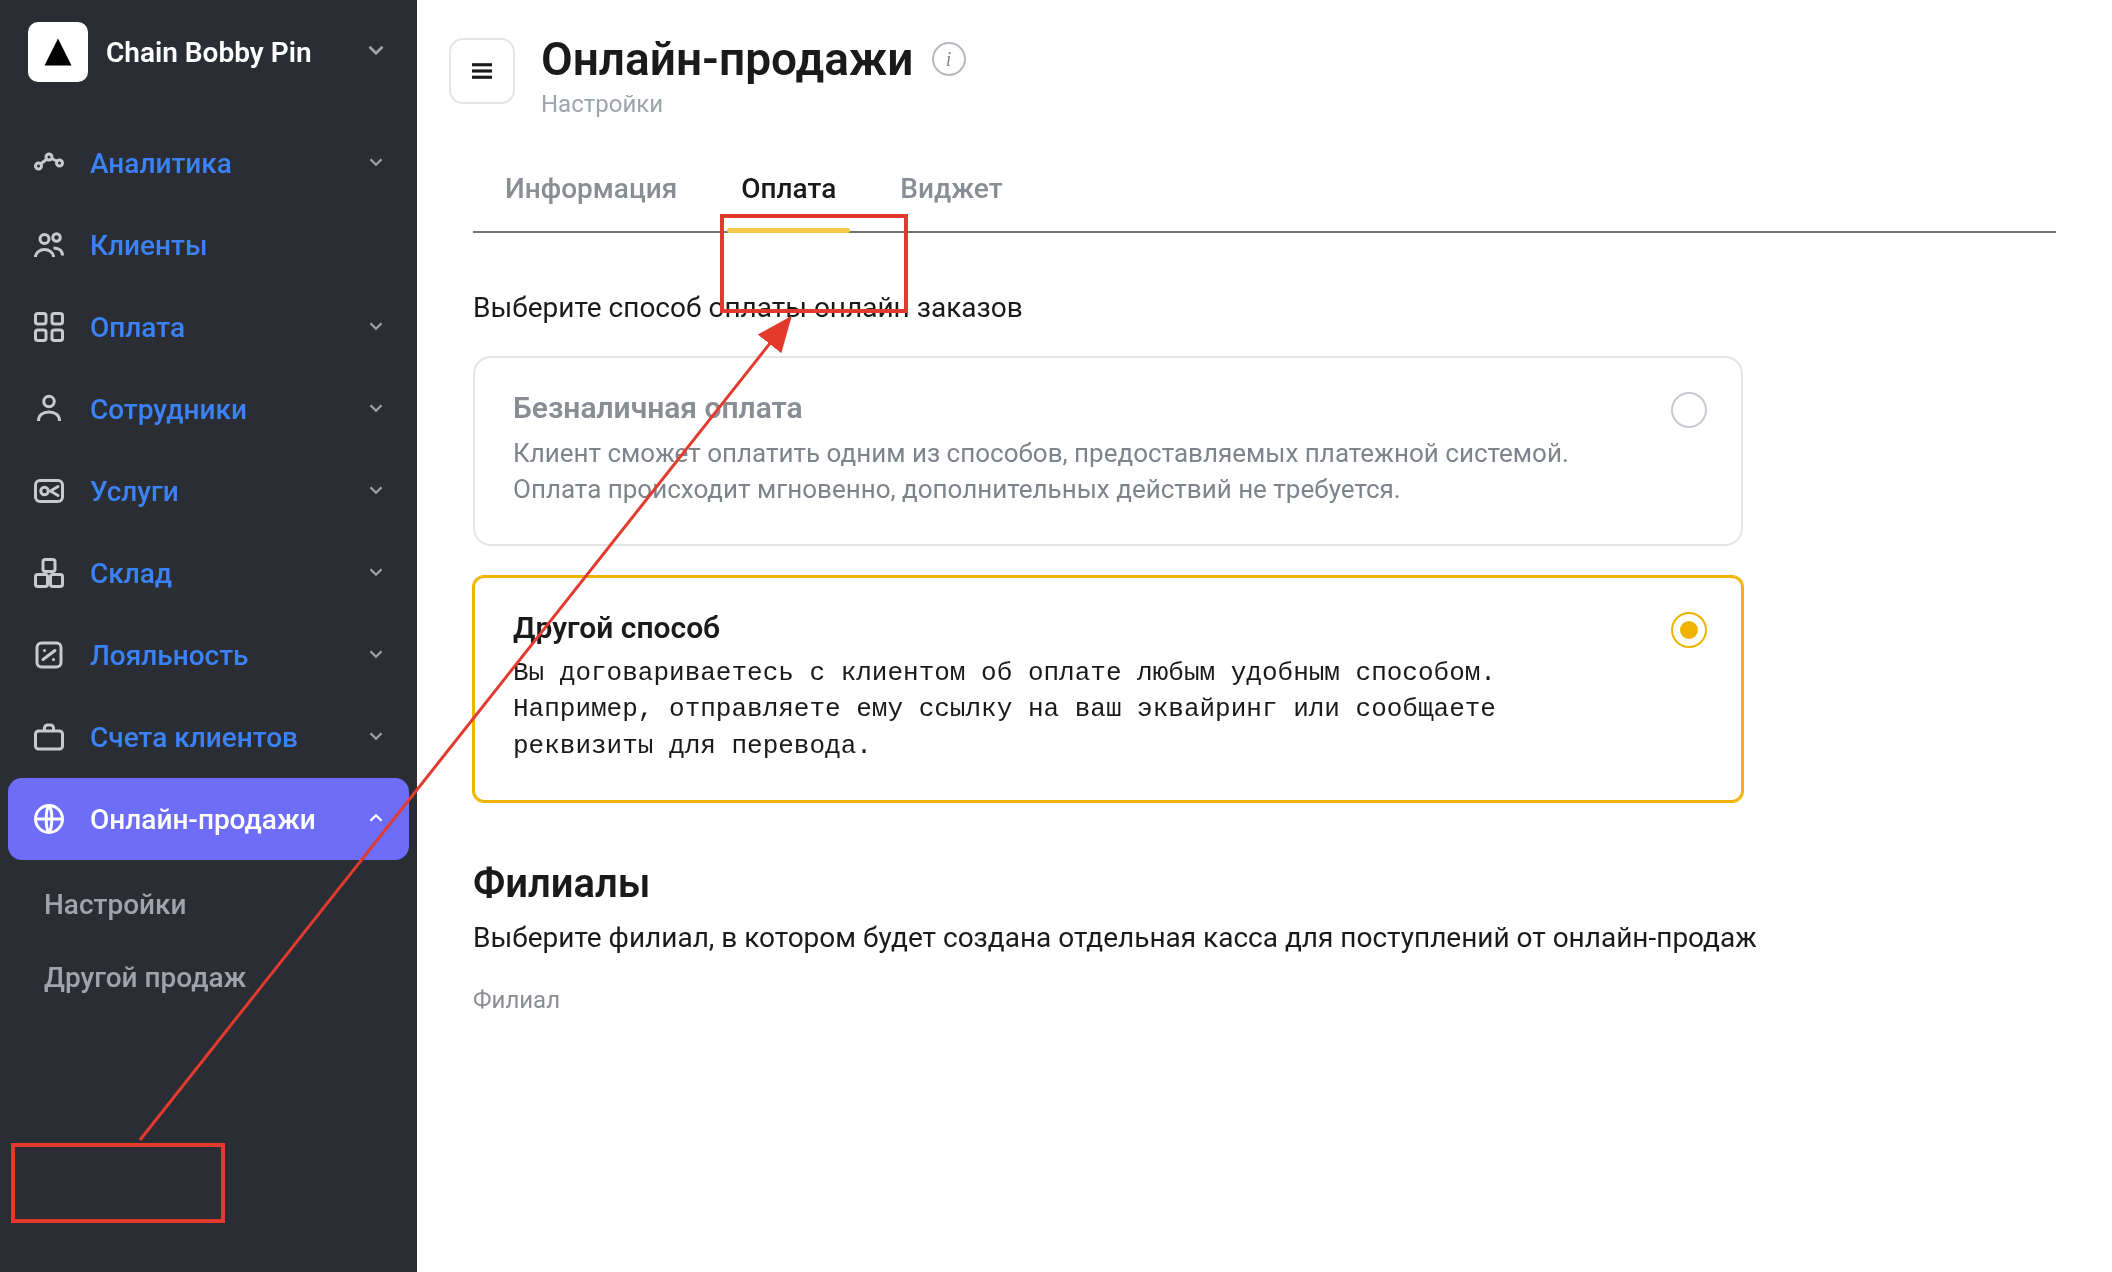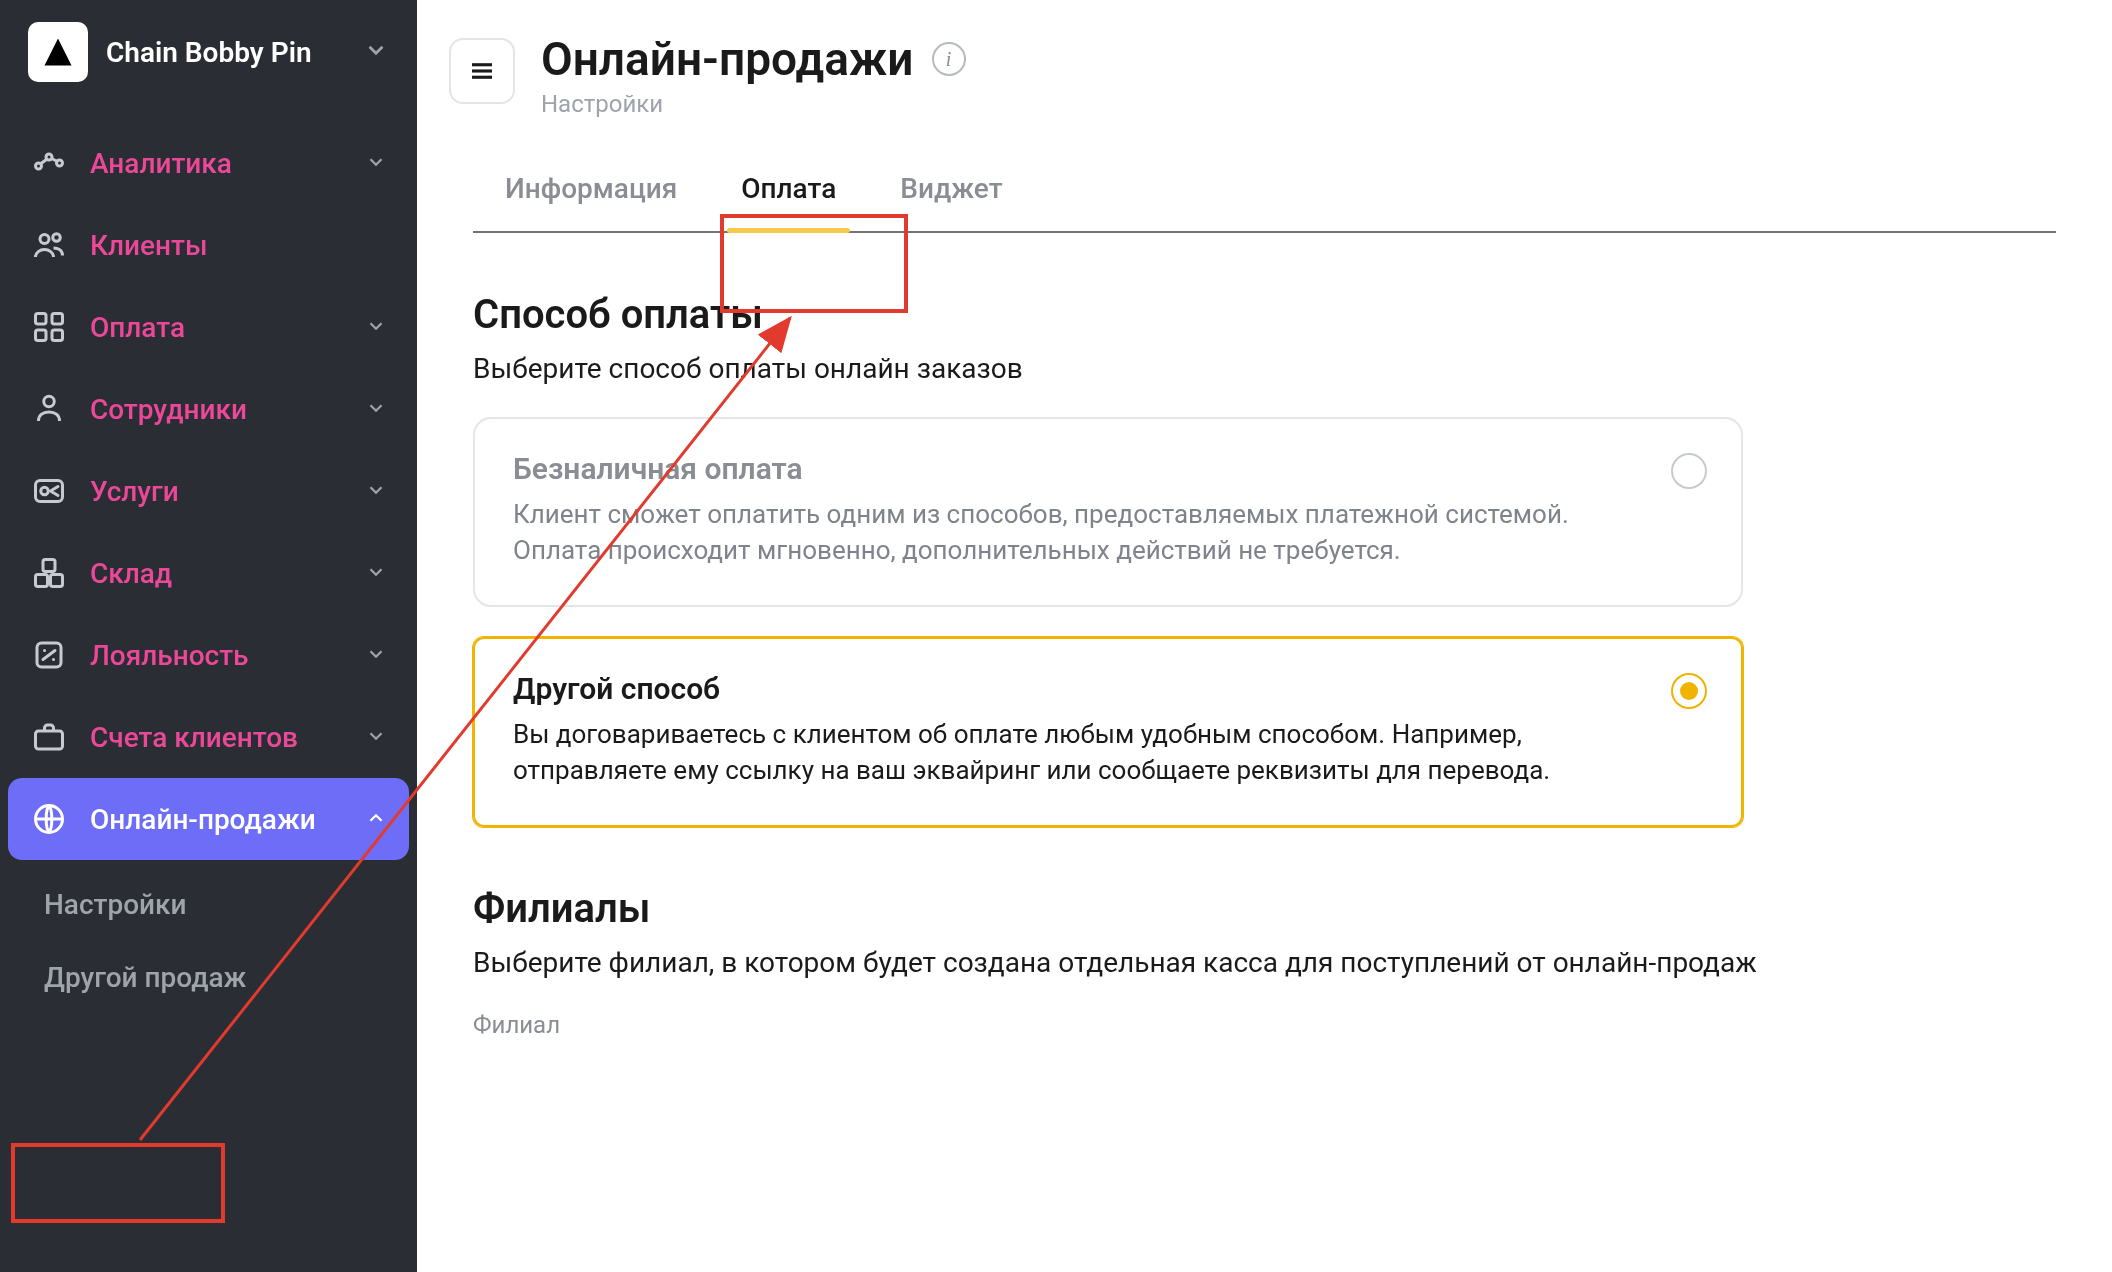--- a/index.html
+++ b/index.html
@@ -45,21 +45,21 @@
 
 .nav { padding: 0 8px; }
 .nav-item {
   display: flex;
   align-items: center;
   padding: 22px 22px;
   gap: 22px;
   border-radius: 14px;
   font-size: 28px;
   font-weight: 500;
-  color: #ec4899;
+  color: #3b82f6;
   position: relative;
 }
 .nav-icon { width: 38px; height: 38px; display: flex; align-items: center; justify-content: center; color: #c7cad1; }
 .nav-icon svg { width: 36px; height: 36px; stroke: currentColor; fill: none; stroke-width: 2; }
 .nav-chevron { margin-left: auto; color: #9ea3ac; }
 .nav-item.active {
   background: #6d6df7;
   color: #fff;
 }
 .nav-item.active .nav-icon { color: #fff; }
@@ -154,21 +154,21 @@
   max-width: 1270px;
 }
 .option-card.selected {
   border-color: #f0b400;
   box-shadow: 0 0 0 1px #f0b400;
   border-radius: 11px;
 }
 .option-title { font-size: 30px; font-weight: 600; margin-bottom: 10px; }
 .option-card:not(.selected) .option-title { color: #8a8d93; }
 .option-desc { font-size: 26px; color: #7f838b; line-height: 1.4; padding-right: 80px; }
-.option-card.selected .option-desc { color: #1a1a1a; }
+.option-card.selected .option-desc { color: #1a1a1a; font-family: Liberation Mono, monospace; }
 .radio {
   position: absolute;
   top: 34px; right: 34px;
   width: 36px; height: 36px;
   border: 2px solid #c7cad1;
   border-radius: 50%;
   display: flex; align-items: center; justify-content: center;
 }
 .option-card.selected .radio { border-color: #f0b400; }
 .radio-dot { width: 18px; height: 18px; border-radius: 50%; background: #f0b400; display: none; }
@@ -364,21 +364,20 @@
 
   <div class="content">
 
     <div class="tabs">
       <div class="tab">Информация</div>
       <div class="tab active">Оплата</div>
       <div class="tab">Виджет</div>
     </div>
 
     <section class="section">
-      <h2 class="section-title">Способ оплаты</h2>
       <p class="section-desc">Выберите способ оплаты онлайн заказов</p>
 
       <div class="option-card">
         <div class="option-title">Безналичная оплата</div>
         <div class="option-desc">Клиент сможет оплатить одним из способов, предоставляемых платежной системой. Оплата происходит мгновенно, дополнительных действий не требуется.</div>
         <div class="radio"></div>
       </div>
 
       <div class="option-card selected">
         <div class="option-title">Другой способ</div>

